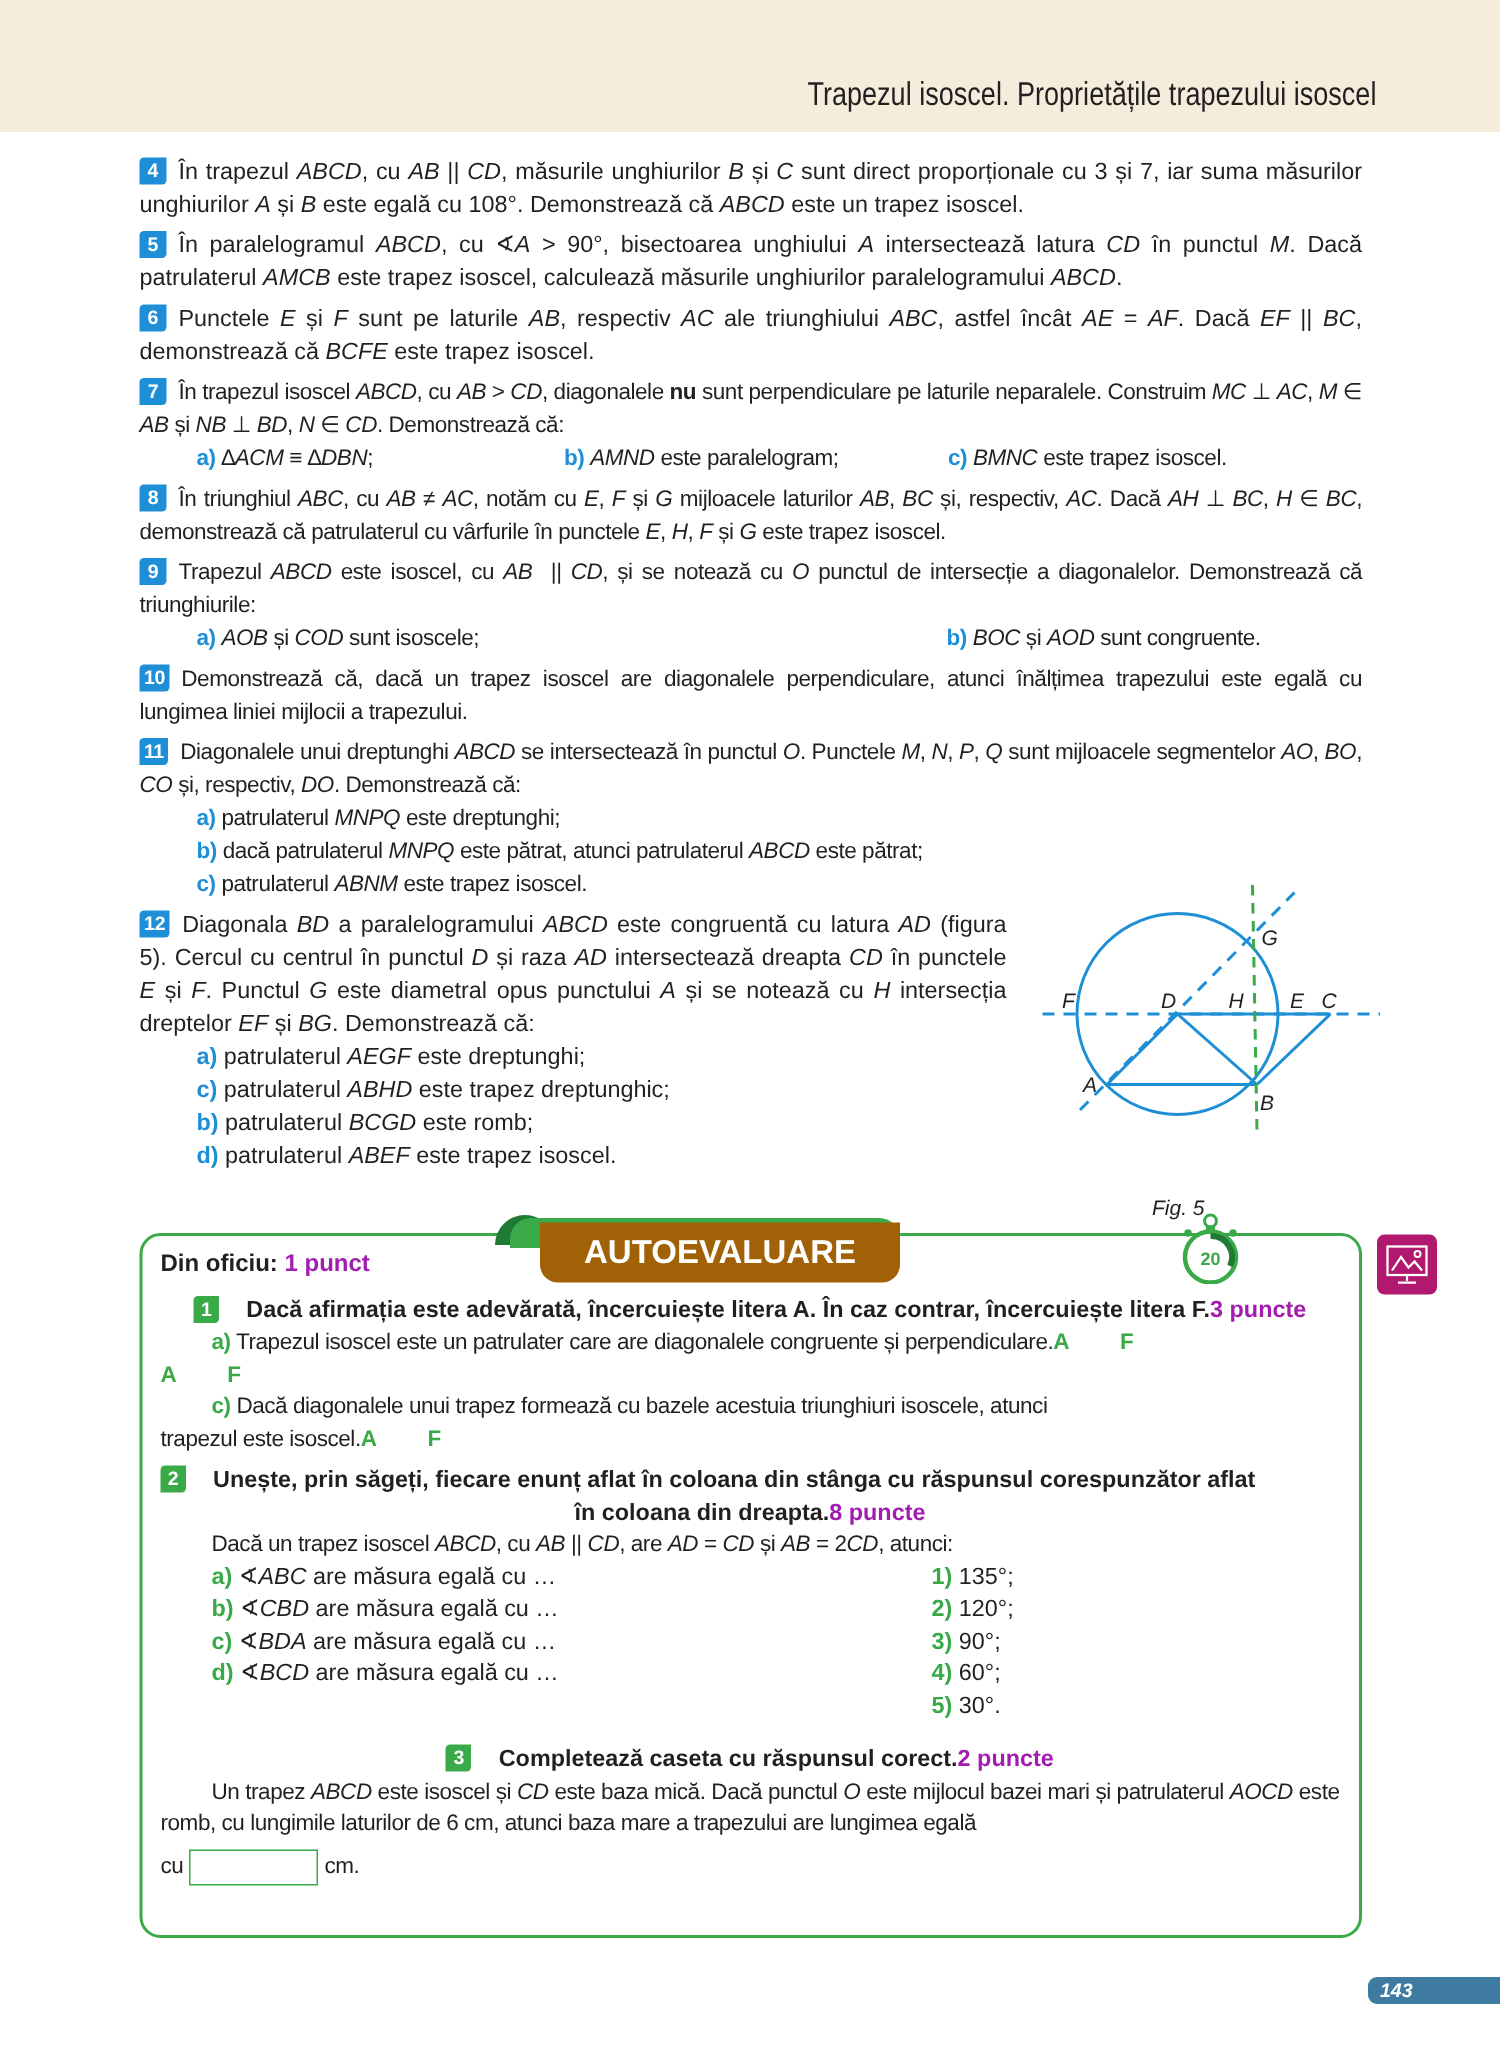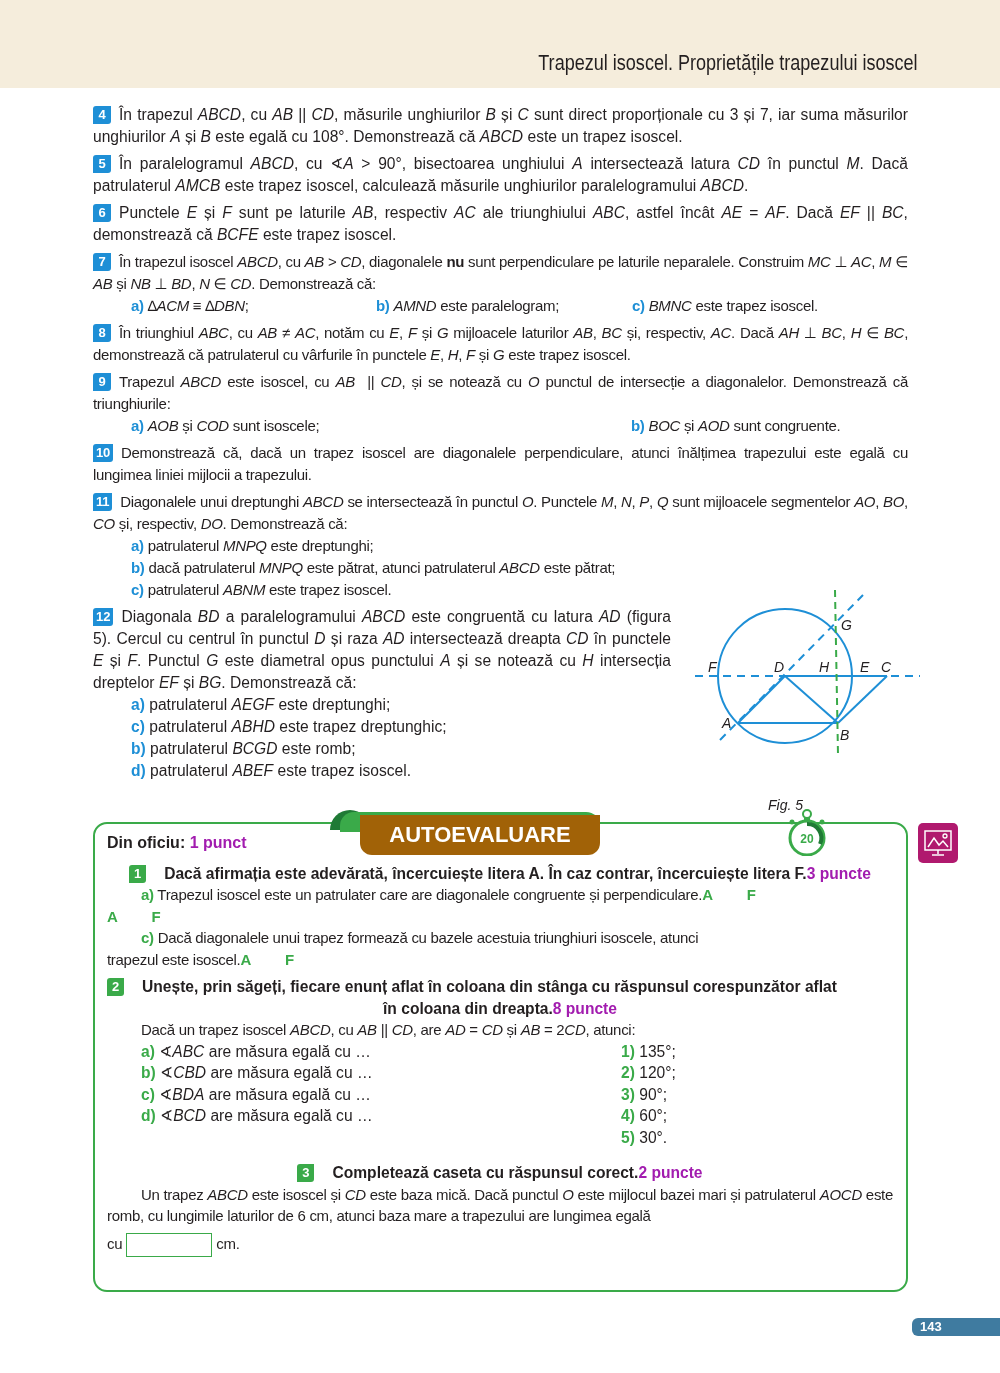--- a/index.html
+++ b/index.html
@@ -28,21 +28,21 @@
   .auto-content { position: absolute; left: 107px; top: 832px; width: 786px; font-size: 15.6px; line-height: 21.5px; }
   .oficiu { font-weight: bold; font-size: 16px; margin-bottom: 9px; }
   .gbadge { display: inline-block; width: 17px; height: 18px; background: #3aaa49; color: #fff; font-weight: bold; font-size: 13px; line-height: 18px; text-align: center; border-radius: 3px 0 3px 0; margin-right: 18px; vertical-align: 1px; }
   .qhead { font-weight: bold; display: flex; justify-content: center; }
   .pts { color: #a21caf; font-weight: bold; white-space: nowrap; }
   .af { display: flex; justify-content: flex-start; }
   .af .ans { display: inline-flex; gap: 34px; color: #3aaa49; font-weight: bold; padding-right: 0; white-space: nowrap; }
   .match-row { display: flex; padding-left: 34px; }
   .match-row .l { width: 480px; }
   .answer-box { display: inline-block; width: 86px; height: 24px; border: 1px solid #3aaa49; vertical-align: middle; margin: 0 4px; }
-  .page-num { position: absolute; left: 912px; top: 1318px; width: 88px; height: 18px; background: #3f7ba0; border-radius: 6px 0 0 6px; color: #fff; font-weight: bold; font-size: 13px; line-height: 18px; padding-left: 8px; }
+  .page-num { position: absolute; left: 912px; top: 1318px; width: 88px; height: 18px; background: #3f7ba0; border-radius: 6px 0 0 6px; color: #fff; font-weight: bold; font-size: 13px; line-height: 18px; padding-left: 8px; font-style: italic; }
 </style>
 </head>
 <body>
 
 <div class="header-band"></div>
 <div class="header-title">Trapezul isoscel. Proprietățile trapezului isoscel</div>
 
 <div class="content">
   <div class="ex"><span class="badge">4</span><span>În trapezul <i>ABCD</i>, cu <i>AB</i> || <i>CD</i>, măsurile unghiurilor <i>B</i> și <i>C</i> sunt direct proporționale cu 3 și 7, iar suma măsurilor unghiurilor <i>A</i> și <i>B</i> este egală cu 108°. Demonstrează că <i>ABCD</i> este un trapez isoscel.</span></div>
   <div class="ex"><span class="badge">5</span><span>În paralelogramul <i>ABCD</i>, cu ∢<i>A</i> &gt; 90°, bisectoarea unghiului <i>A</i> intersectează latura <i>CD</i> în punctul <i>M</i>. Dacă patrulaterul <i>AMCB</i> este trapez isoscel, calculează măsurile unghiurilor paralelogramului <i>ABCD</i>.</span></div>

